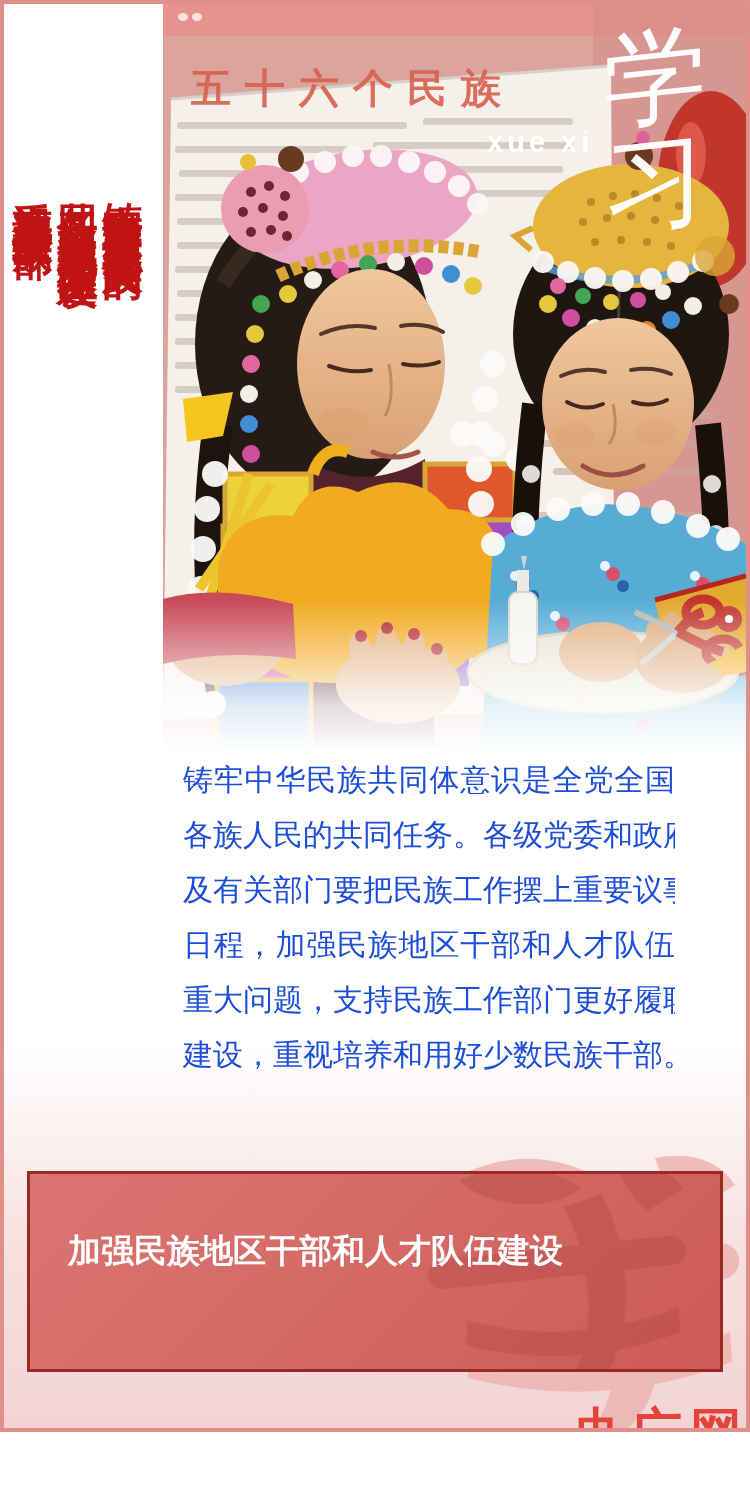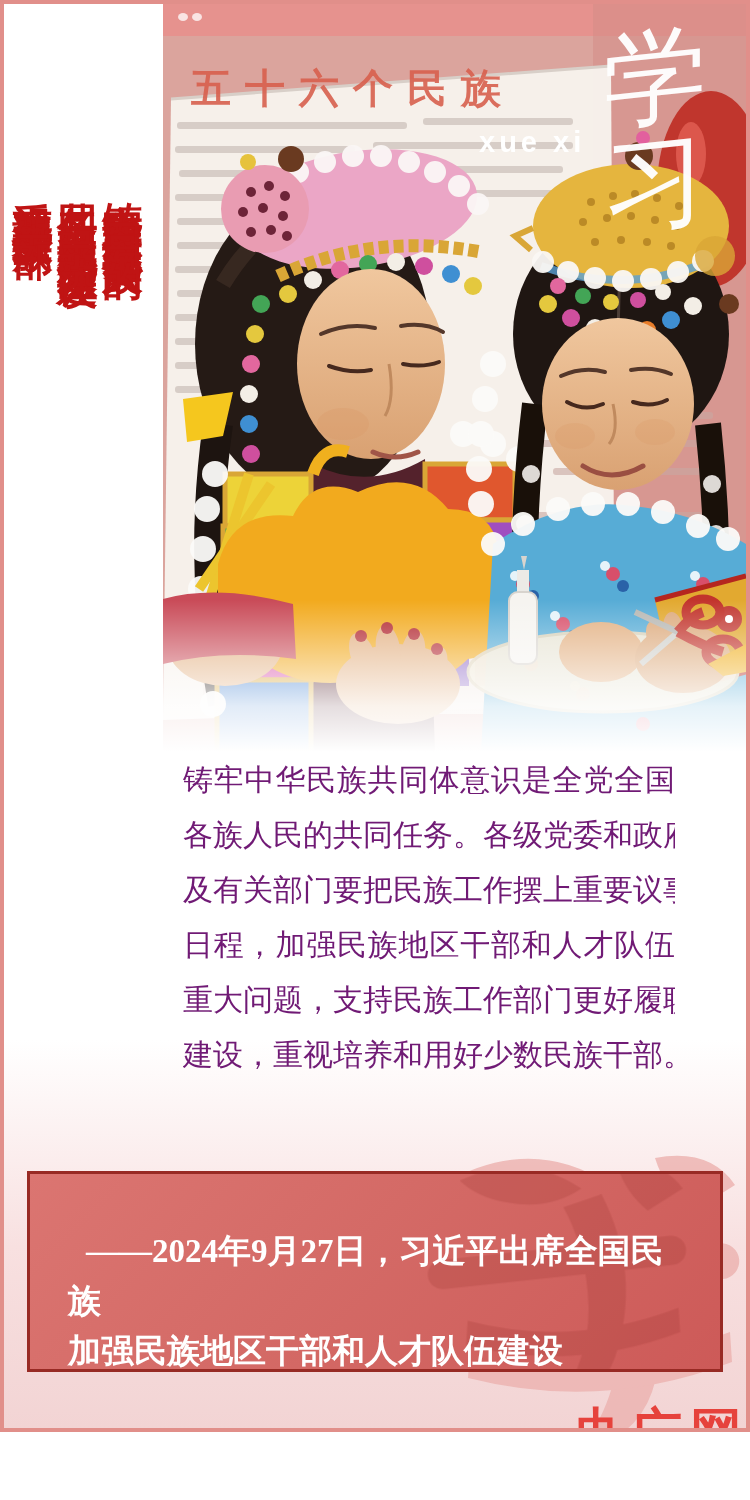--- a/index.html
+++ b/index.html
@@ -7,30 +7,30 @@
   .canvas{position:relative;width:750px;height:1432px;background:#ffffff;overflow:hidden;}
   .bottom-grad{position:absolute;left:0;top:1040px;width:750px;height:460px;z-index:0;
     background:linear-gradient(180deg,rgba(247,221,221,0) 0%, #f8e0e0 45%, #f0cfcf 100%);}
   .frame{position:absolute;inset:0;border:4px solid #e18f8a;z-index:10;pointer-events:none;}
   
   .photo{position:absolute;left:163px;top:4px;width:583px;height:748px;z-index:1;overflow:hidden;}
   
   .logo{position:absolute;left:455px;top:30px;width:295px;height:150px;z-index:3;color:#fff;}
   .logo-kantu{position:absolute;left:16px;top:34px;font-family:"Liberation Sans","DejaVu Sans",sans-serif;
     font-weight:bold;font-size:62px;line-height:62px;letter-spacing:3px;}
-  .logo-pinyin{position:absolute;left:24px;top:96px;font-family:"Liberation Sans","DejaVu Sans",sans-serif;
+  .logo-pinyin{position:absolute;left:32px;top:96px;font-family:"Liberation Sans","DejaVu Sans",sans-serif;
     font-weight:bold;font-size:29px;letter-spacing:4px;}
   .logo-script{position:absolute;left:148px;top:-6px;font-size:104px;line-height:104px;
     transform:rotate(-6deg) skewX(-6deg);opacity:.97;}
   
   .headline{position:absolute;left:10px;top:170px;height:900px;z-index:2;
     writing-mode:vertical-rl;color:#c01414;font-weight:bold;
     font-size:40px;line-height:45px;letter-spacing:3px;}
   
-  .para{position:absolute;left:183px;top:752px;width:492px;z-index:2;color:#701a75;}
+  .para{position:absolute;left:183px;top:752px;width:492px;z-index:2;color:#1d4ed8;}
   .para .pline{height:55px;line-height:55px;font-size:30px;white-space:nowrap;
     text-align:justify;text-align-last:justify;overflow:hidden;}
   
   .quote{position:absolute;left:27px;top:1171px;width:696px;height:201px;z-index:2;box-sizing:border-box;
     border:3px solid #982a24;background:linear-gradient(135deg,#db7571 0%,#d46a66 45%,#cd5a58 100%);overflow:hidden;}
   .quote-text{position:absolute;left:38px;top:52px;right:30px;color:#ffffff;font-weight:bold;
     font-size:33px;line-height:50px;}
   .quote-l1{text-indent:18px;}
   .wm-over{position:absolute;right:-10px;top:-30px;width:330px;height:300px;}
   
@@ -417,21 +417,20 @@
     <svg class="wm-over" viewBox="0 0 320 370" aria-hidden="true">
       <g fill="#8f2a25" opacity="0.18">
         <path d="M30 45 Q110 8 180 55 Q140 82 88 72 Q52 66 30 45 Z"></path>
         <path d="M225 28 Q280 18 305 55 L262 82 Q235 60 225 28 Z"></path>
         <rect x="-10" y="128" width="320" height="36" rx="18" transform="rotate(-6 150 146)"></rect>
         <path d="M205 62 Q255 160 222 262 Q205 310 148 322 Q196 262 188 182 Q182 120 158 78 Z"></path>
         <path d="M40 218 Q170 252 300 202 L302 232 Q172 282 38 248 Z"></path>
       </g>
     </svg>
     <div class="quote-text">
-      <div class="quote-l1">——2024年9月27日，习近平出席全国民族</div>
       <div class="quote-l2">加强民族地区干部和人才队伍建设</div>
     </div>
   </div>
 
   <div class="footer">央广网</div>
 
   <div class="frame"></div>
 </div>
 
 </body></html>

